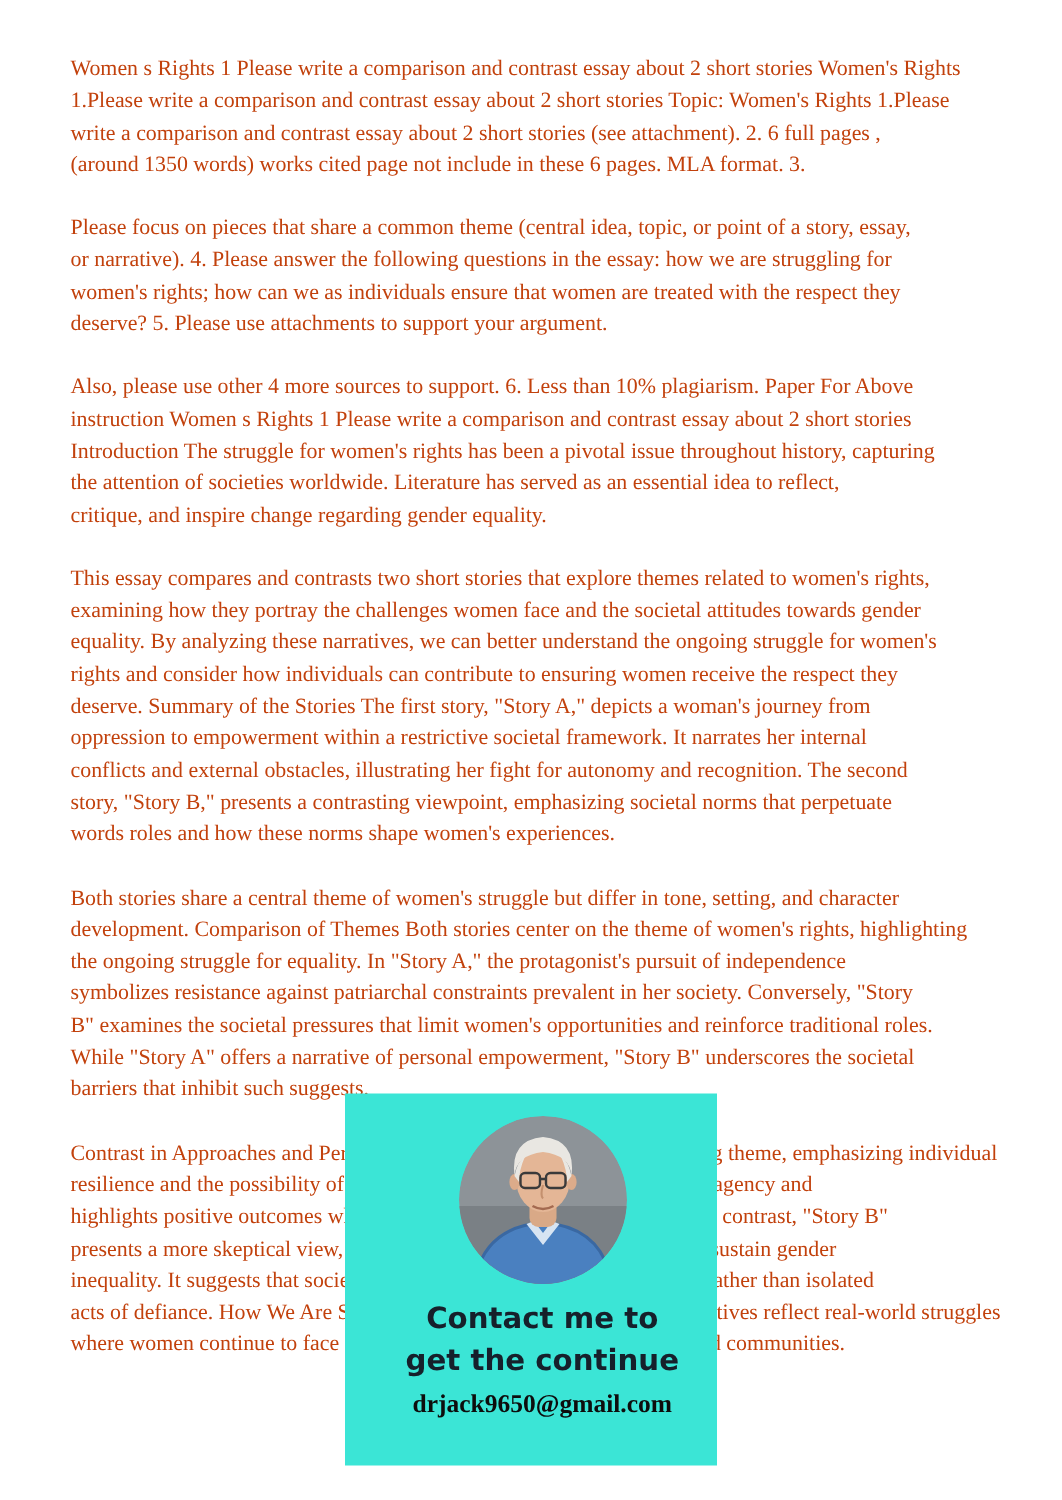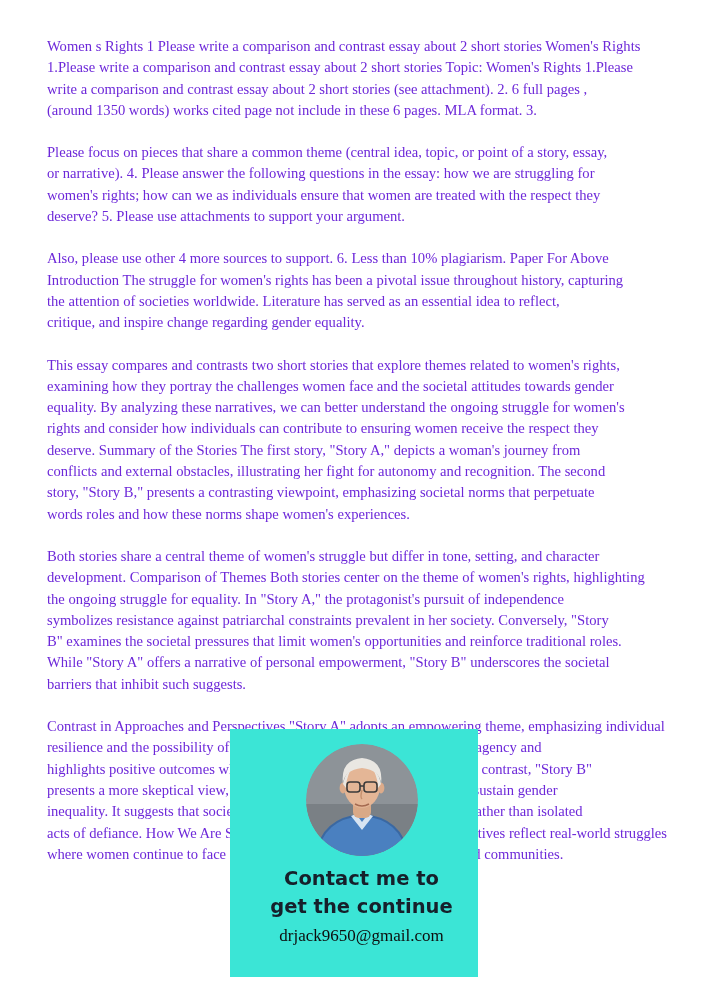--- a/index.html
+++ b/index.html
@@ -49,55 +49,57 @@
     font-family: "DejaVu Sans", sans-serif;
     font-weight: 700;
     font-size: 19.5px;
     line-height: 28px;
     color: #16202b;
     text-align: center;
     margin-top: 9px;
   }
   .email {
     font-family: "Liberation Serif", serif;
-    font-weight: 400;
+    font-weight: 700;
     font-size: 17px;
     color: #0d0d0d;
     margin-top: 5px;
     text-align: center;
   }
 </style>
 </head>
 <body style="background: rgb(255, 255, 255);">
 
-<div class="doc" style="color: #6d28d9;">
+<div class="doc" style="color: #c2410c;">
     <div class="paragraph">
       <div class="line">Women s Rights 1 Please write a comparison and contrast essay about 2 short stories Women's Rights</div>
       <div class="line">1.Please write a comparison and contrast essay about 2 short stories Topic: Women's Rights 1.Please</div>
       <div class="line">write a comparison and contrast essay about 2 short stories (see attachment). 2. 6 full pages ,</div>
       <div class="line">(around 1350 words) works cited page not include in these 6 pages. MLA format. 3.</div>
     </div>
     <div class="paragraph">
       <div class="line">Please focus on pieces that share a common theme (central idea, topic, or point of a story, essay,</div>
       <div class="line">or narrative). 4. Please answer the following questions in the essay: how we are struggling for</div>
       <div class="line">women's rights; how can we as individuals ensure that women are treated with the respect they</div>
       <div class="line">deserve? 5. Please use attachments to support your argument.</div>
     </div>
     <div class="paragraph">
       <div class="line">Also, please use other 4 more sources to support. 6. Less than 10% plagiarism. Paper For Above</div>
+      <div class="line">instruction Women s Rights 1 Please write a comparison and contrast essay about 2 short stories</div>
       <div class="line">Introduction The struggle for women's rights has been a pivotal issue throughout history, capturing</div>
       <div class="line">the attention of societies worldwide. Literature has served as an essential idea to reflect,</div>
       <div class="line">critique, and inspire change regarding gender equality.</div>
     </div>
     <div class="paragraph">
       <div class="line">This essay compares and contrasts two short stories that explore themes related to women's rights,</div>
       <div class="line">examining how they portray the challenges women face and the societal attitudes towards gender</div>
       <div class="line">equality. By analyzing these narratives, we can better understand the ongoing struggle for women's</div>
       <div class="line">rights and consider how individuals can contribute to ensuring women receive the respect they</div>
       <div class="line">deserve. Summary of the Stories The first story, "Story A," depicts a woman's journey from</div>
+      <div class="line">oppression to empowerment within a restrictive societal framework. It narrates her internal</div>
       <div class="line">conflicts and external obstacles, illustrating her fight for autonomy and recognition. The second</div>
       <div class="line">story, "Story B," presents a contrasting viewpoint, emphasizing societal norms that perpetuate</div>
       <div class="line">words roles and how these norms shape women's experiences.</div>
     </div>
     <div class="paragraph">
       <div class="line">Both stories share a central theme of women's struggle but differ in tone, setting, and character</div>
       <div class="line">development. Comparison of Themes Both stories center on the theme of women's rights, highlighting</div>
       <div class="line">the ongoing struggle for equality. In "Story A," the protagonist's pursuit of independence</div>
       <div class="line">symbolizes resistance against patriarchal constraints prevalent in her society. Conversely, "Story</div>
       <div class="line">B" examines the societal pressures that limit women's opportunities and reinforce traditional roles.</div>

